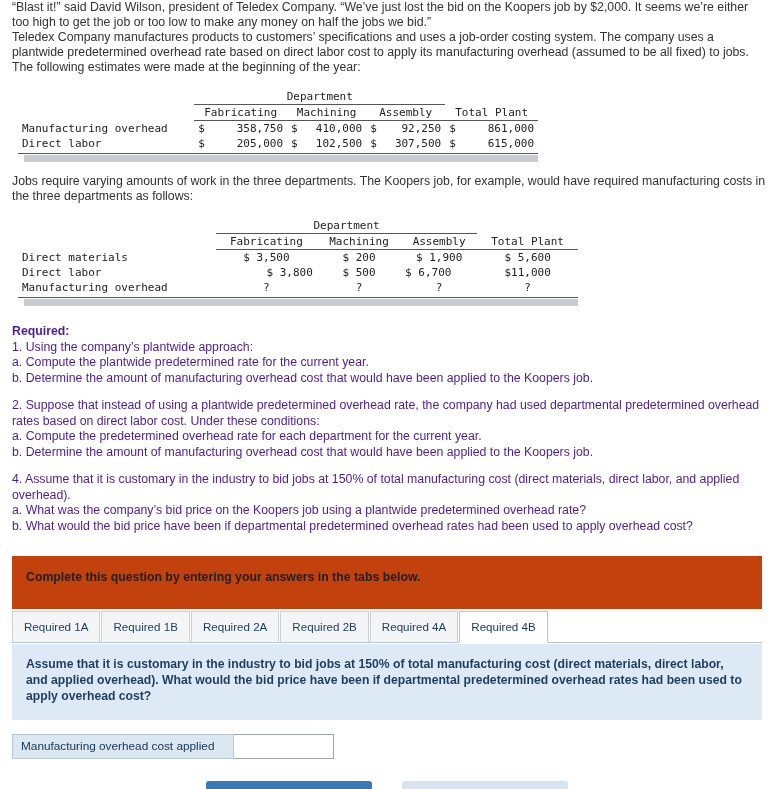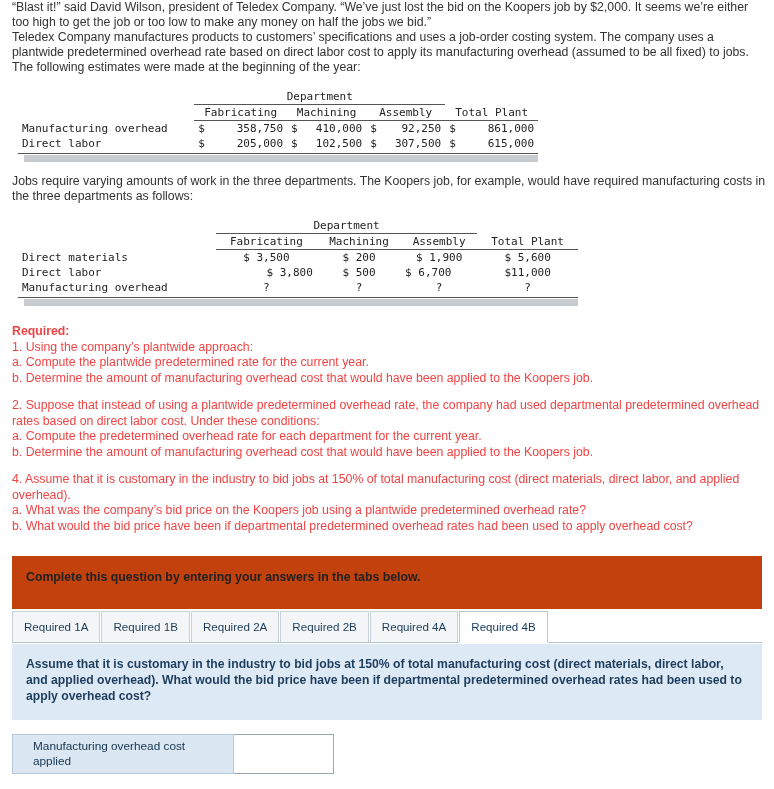--- a/index.html
+++ b/index.html
@@ -81,21 +81,21 @@
     height: 7px;
     background: #c8ccd1;
     margin-left: 6px;
     margin-top: 1px;
   }
   
   .required {
     padding: 18px 6px 0 12px;
     font-size: 12.3px;
     line-height: 15.5px;
-    color: #ef4444;
+    color: #4c1d95;
   }
   .req-block { margin-top: 12px; }
   
   .instruction {
     margin: 22px 12px 0 12px;
     background: #c2410c;
     padding: 14px 14px 26px 14px;
     font-weight: bold;
     font-size: 12.3px;
     color: #222;
@@ -142,21 +142,21 @@
   }
   
   .answer-row {
     margin: 14px 12px 0 12px;
     display: flex;
     align-items: stretch;
   }
   .answer-label {
     background: #dbe7f3;
     border: 1px solid #b7c8d8;
-    padding: 4px 20px;
+    padding: 4px 8px;
     font-size: 11.8px;
     color: #16344f;
     width: 222px;
     box-sizing: border-box;
     line-height: 15px;
   }
   .answer-input {
     width: 100px;
     border: 1px solid #9aa7b2;
     border-left: none;

